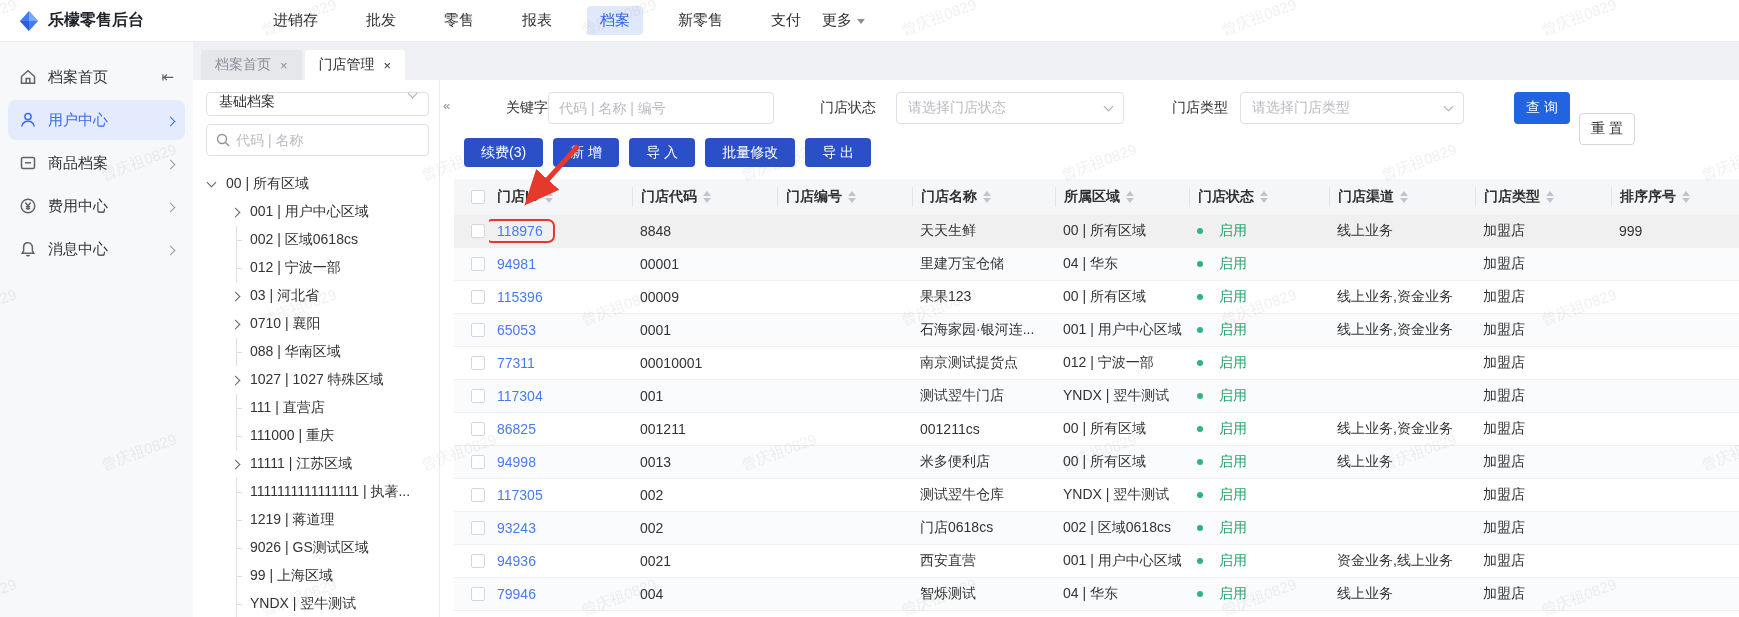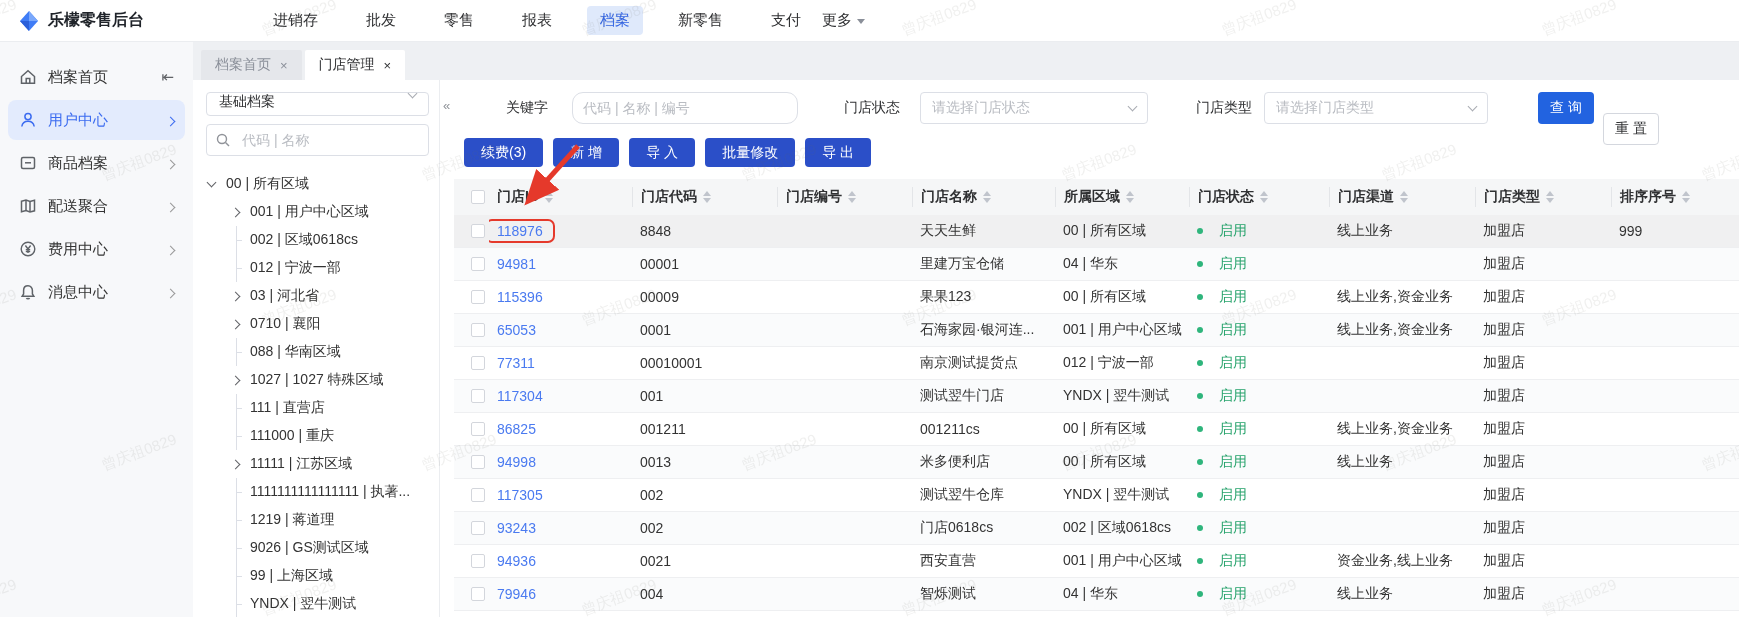--- a/index.html
+++ b/index.html
@@ -44,21 +44,21 @@
   .tab-close { font-size:13px; line-height:1; cursor:pointer; }
 
   .content-body { flex:1; display:flex; background:#fff; min-height:0; }
 
   
   .tree-panel { width:247px; flex:none; border-right:1px solid #ebedf0; padding:12px 10px 0 13px; position:relative; }
   .fake-select { height:24px; border:1px solid #dcdfe6; border-radius:4px; display:flex; align-items:flex-start;
     justify-content:space-between; padding:0 12px; color:#303133; cursor:pointer; background:#fff; }
   .fake-select .cv { color:#a8abb2; margin-top:-3px; }
   .tree-search { height:32px; margin-top:8px; border:1px solid #dcdfe6; border-radius:4px; display:flex;
-    align-items:center; padding:0 9px; gap:12px; background:#fff; }
+    align-items:center; padding:0 9px; gap:6px; background:#fff; }
   .tree-search input { border:none; outline:none; flex:1; font-size:14px; font-family:inherit; color:#333; min-width:0; }
   .tree-search input::placeholder { color:#b9bcc2; }
   .tree { margin-top:14px; }
   .tree-item { height:28px; display:flex; align-items:center; cursor:pointer; position:relative; white-space:nowrap; overflow:hidden; }
   .tree-item .tcaret { width:18px; flex:none; display:flex; align-items:center; justify-content:flex-start; color:#606266; }
   .tree-item.k-root { padding-left:2px; }
   .tree-item.k-branch, .tree-item.k-leaf { padding-left:26px; }
   .tree-item.k-leaf::before { content:""; position:absolute; left:30px; top:0; bottom:0; width:1px; background:#dcdfe6; }
   .tree-item.k-leaf::after  { content:""; position:absolute; left:30px; top:50%; width:6px; height:1px; background:#dcdfe6; }
   .tree-item.k-leaf .tcaret { visibility:hidden; }
@@ -168,31 +168,20 @@
           <svg width="18" height="18" viewBox="0 0 18 18" fill="none" stroke-width="1.5">
             <rect x="2.5" y="3.5" width="13" height="11" rx="1.5"></rect>
             <line x1="6" y1="8.8" x2="12" y2="8.8"></line>
           </svg>
         </span>
     <span>商品档案</span>
     <span class="side-arrow"><span class="cv cv-right"></span></span>
   </div>
       <div class="side-item">
     <span class="sicon">
-          <svg width="18" height="18" viewBox="0 0 18 18" fill="none" stroke-width="1.5">
-            <path d="M2.5 4.2 L7 3 L11 4.4 L15.5 3.2 V13.8 L11 15 L7 13.6 L2.5 14.8 Z"></path>
-            <line x1="7" y1="3.2" x2="7" y2="13.4"></line>
-            <line x1="11" y1="4.6" x2="11" y2="14.8"></line>
-          </svg>
-        </span>
-    <span>配送聚合</span>
-    <span class="side-arrow"><span class="cv cv-right"></span></span>
-  </div>
-      <div class="side-item">
-    <span class="sicon">
           <svg width="18" height="18" viewBox="0 0 18 18" fill="none" stroke-width="1.4">
             <circle cx="9" cy="9" r="6.8"></circle>
             <path d="M6.4 5.5 L9 9 L11.6 5.5 M9 9 V13 M6.8 9.7 H11.2 M6.8 11.6 H11.2"></path>
           </svg>
         </span>
     <span>费用中心</span>
     <span class="side-arrow"><span class="cv cv-right"></span></span>
   </div>
       <div class="side-item">
     <span class="sicon">
@@ -330,21 +319,21 @@
     <span class="tree-label">YNDX | 翌牛测试</span>
   </div>
           </div>
       </div>
 
       <div class="main">
         <span class="panel-toggle">«</span>
 
         <div class="filter-row">
           <span class="f-label" style="margin-left:66px">关键字</span>
-          <input class="f-input" style="margin-left: 24px; border-radius: 11px;" placeholder="代码 | 名称 | 编号">
+          <input class="f-input" style="margin-left: 0;" placeholder="代码 | 名称 | 编号">
           <span class="f-label" style="margin-left:46px">门店状态</span>
           <div class="f-select" style="margin-left:20px">
             <span>请选择门店状态</span>
             <span class="cv cv-down"></span>
           </div>
           <span class="f-label" style="margin-left:48px">门店类型</span>
           <div class="f-select" style="margin-left:12px; width:224px">
             <span>请选择门店类型</span>
             <span class="cv cv-down"></span>
           </div>

